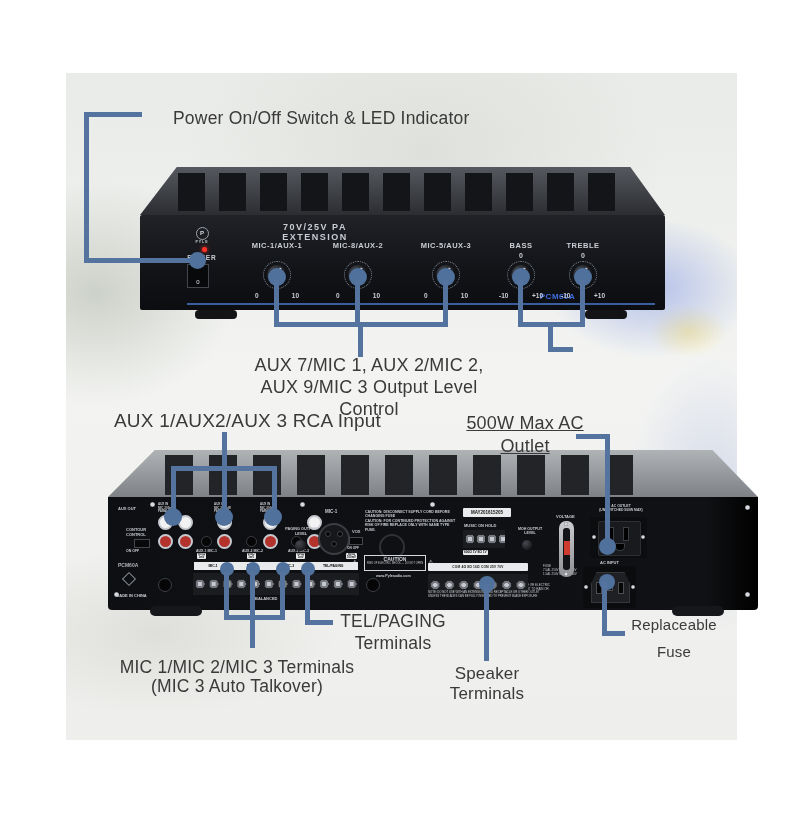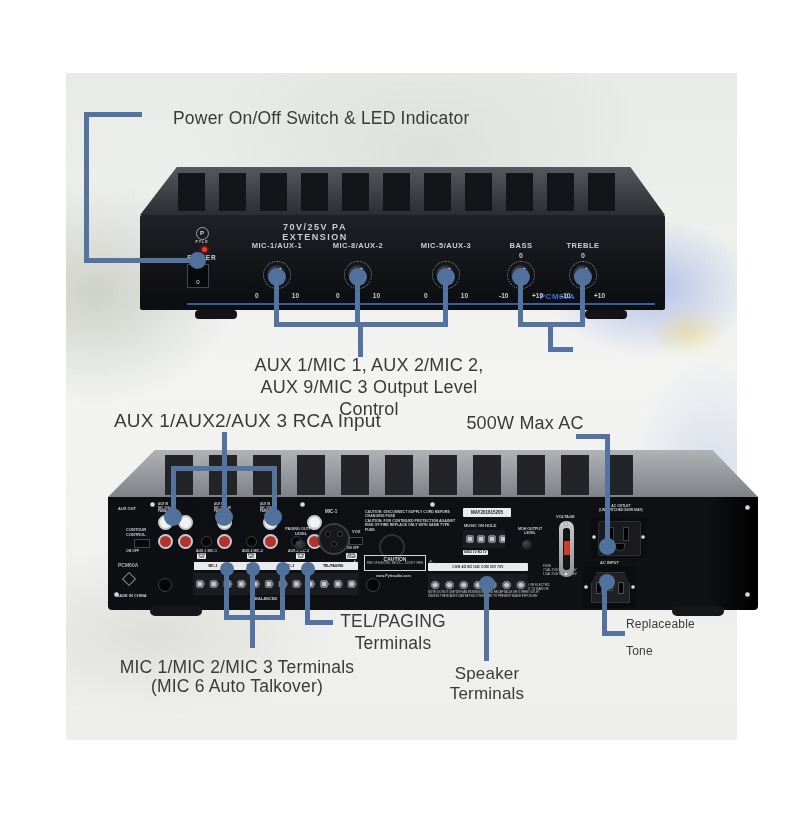--- a/index.html
+++ b/index.html
@@ -278,21 +278,21 @@
 
 <div class="dot" style="left:268px;top:268px;width:18px;height:18px;"></div>
 <div class="dot" style="left:349px;top:268px;width:18px;height:18px;"></div>
 <div class="dot" style="left:437px;top:268px;width:18px;height:18px;"></div>
 <div class="cl" style="left:274px;top:280px;width:5px;height:42px;"></div>
 <div class="cl" style="left:355px;top:280px;width:5px;height:42px;"></div>
 <div class="cl" style="left:443px;top:280px;width:5px;height:42px;"></div>
 <div class="cl" style="left:274px;top:322px;width:174px;height:5px;"></div>
 <div class="cl" style="left:358px;top:322px;width:5px;height:35px;"></div>
 <div class="ct" style="left:240px;top:354px;width:258px;text-align:center;font-size:18px;line-height:22px;">
-  <div>AUX 1/MIC 1, AUX 2/MIC 2,</div>
+  <div>AUX 7/MIC 1, AUX 2/MIC 2,</div>
   <div>AUX 9/MIC 3 Output Level Control</div>
 </div>
 
 <div class="dot" style="left:512px;top:268px;width:18px;height:18px;"></div>
 <div class="dot" style="left:574px;top:268px;width:18px;height:18px;"></div>
 <div class="cl" style="left:518px;top:280px;width:5px;height:42px;"></div>
 <div class="cl" style="left:580px;top:280px;width:5px;height:42px;"></div>
 <div class="cl" style="left:518px;top:322px;width:67px;height:5px;"></div>
 <div class="cl" style="left:548px;top:322px;width:5px;height:30px;"></div>
 <div class="cl" style="left:548px;top:347px;width:25px;height:5px;"></div>
@@ -302,51 +302,52 @@
 <div class="ct" style="left:114px;top:410px;font-size:19px;">AUX 1/AUX2/AUX 3 RCA Input</div>
 <div class="cl" style="left:222px;top:432px;width:5px;height:36px;"></div>
 <div class="cl" style="left:171px;top:466px;width:106px;height:5px;"></div>
 <div class="cl" style="left:171px;top:466px;width:5px;height:50px;"></div>
 <div class="cl" style="left:222px;top:466px;width:5px;height:50px;"></div>
 <div class="cl" style="left:272px;top:466px;width:5px;height:50px;"></div>
 <div class="dot" style="left:164px;top:508px;width:18px;height:18px;"></div>
 <div class="dot" style="left:215px;top:508px;width:18px;height:18px;"></div>
 <div class="dot" style="left:264px;top:508px;width:18px;height:18px;"></div>
 
-<div class="ct" style="left:452px;top:412px;width:146px;text-align:center;font-size:18px;line-height:23px;">
+<div class="ct" style="left:452px;top:412px;width:146px;text-align:center;font-size:18px;line-height:23px;text-decoration:underline;">
   <div>500W Max AC</div>
+  <div>Outlet</div>
 </div>
 <div class="cl" style="left:576px;top:434px;width:34px;height:5px;"></div>
 <div class="cl" style="left:605px;top:434px;width:5px;height:112px;"></div>
 <div class="dot" style="left:599px;top:538px;width:17px;height:17px;"></div>
 
 <div class="dot" style="left:220px;top:562px;width:14px;height:14px;"></div>
 <div class="dot" style="left:246px;top:562px;width:14px;height:14px;"></div>
 <div class="dot" style="left:276px;top:562px;width:14px;height:14px;"></div>
 <div class="dot" style="left:301px;top:562px;width:14px;height:14px;"></div>
 <div class="cl" style="left:224px;top:572px;width:5px;height:48px;"></div>
 <div class="cl" style="left:250px;top:572px;width:5px;height:48px;"></div>
 <div class="cl" style="left:280px;top:572px;width:5px;height:48px;"></div>
 <div class="cl" style="left:224px;top:615px;width:61px;height:5px;"></div>
 <div class="cl" style="left:250px;top:615px;width:5px;height:33px;"></div>
 <div class="ct" style="left:118px;top:658px;width:238px;text-align:center;font-size:17.5px;line-height:19px;">
   <div>MIC 1/MIC 2/MIC 3 Terminals</div>
-  <div>(MIC 6 Auto Talkover)</div>
+  <div>(MIC 3 Auto Talkover)</div>
 </div>
 
 <div class="cl" style="left:305px;top:572px;width:5px;height:53px;"></div>
 <div class="cl" style="left:305px;top:620px;width:28px;height:5px;"></div>
 <div class="ct" style="left:336px;top:610px;width:114px;text-align:center;font-size:17.5px;line-height:22px;">
   <div>TEL/PAGING</div>
   <div>Terminals</div>
 </div>
 
 <div class="dot" style="left:479px;top:576px;width:16px;height:16px;"></div>
 <div class="cl" style="left:484px;top:584px;width:5px;height:77px;"></div>
 <div class="ct" style="left:417px;top:664px;width:140px;text-align:center;font-size:17px;">Speaker Terminals</div>
 
 <div class="dot" style="left:599px;top:574px;width:16px;height:16px;"></div>
 <div class="cl" style="left:602px;top:582px;width:5px;height:54px;"></div>
 <div class="cl" style="left:602px;top:631px;width:23px;height:5px;"></div>
-<div class="ct" style="left:626px;top:611px;width:96px;font-size:12px;line-height:27px;">
+<div class="ct" style="left:626px;top:611px;width:96px;text-align:center;font-size:15px;line-height:27px;">
   <div>Replaceable</div>
-  <div>Tone</div>
+  <div>Fuse</div>
 </div>
 
 </body></html>

